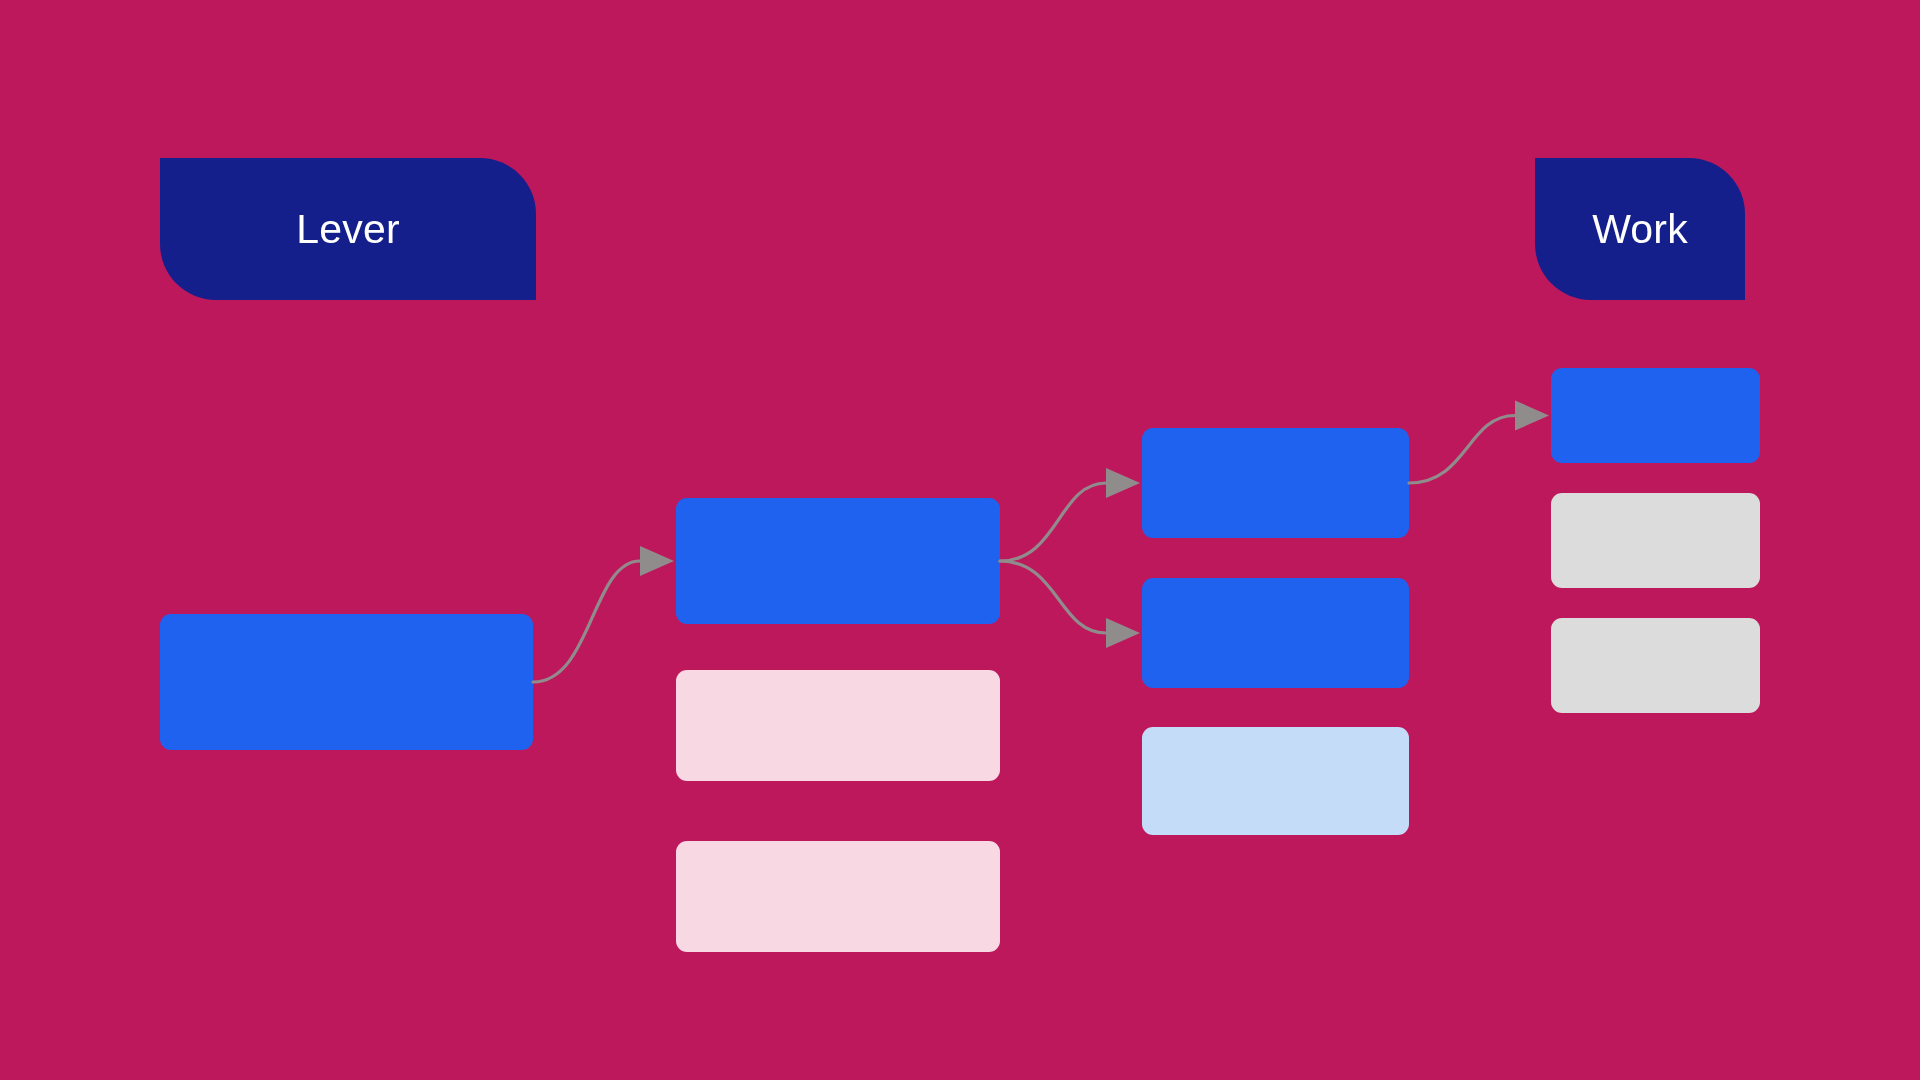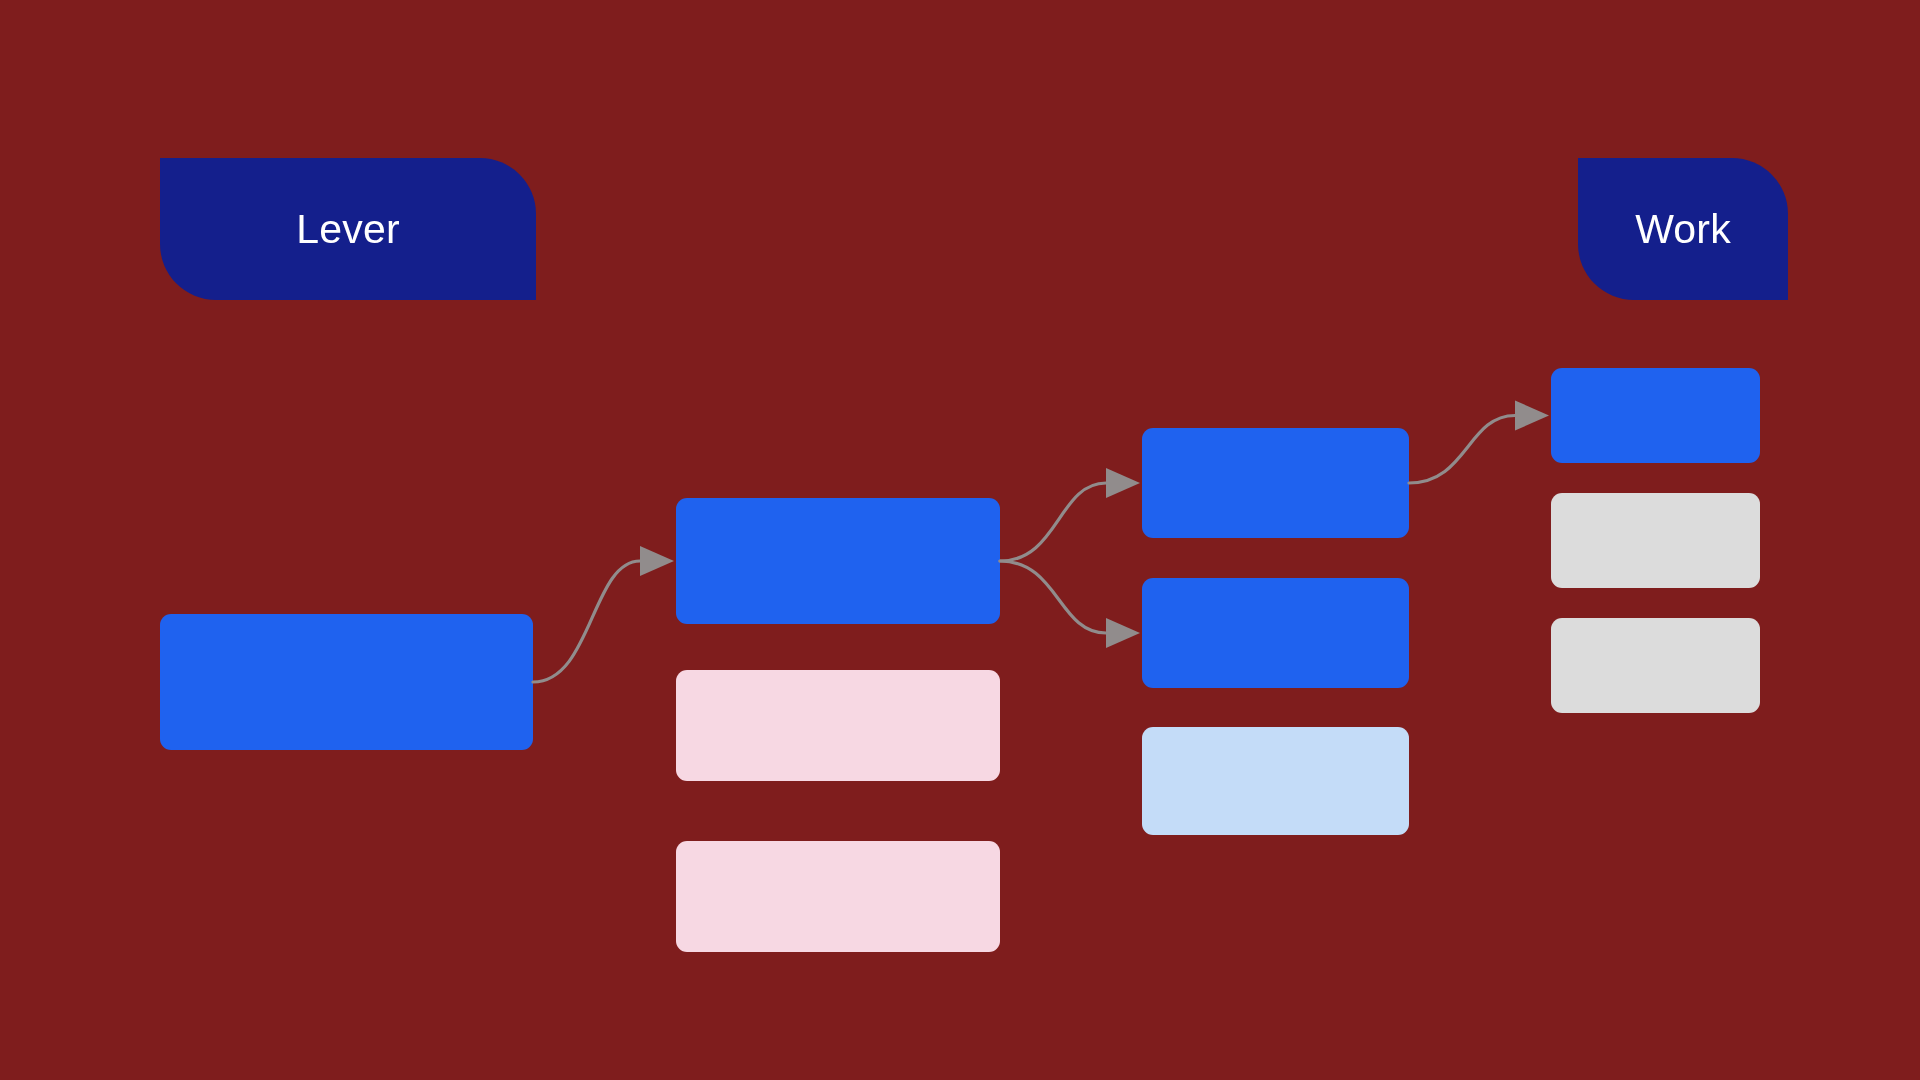--- a/index.html
+++ b/index.html
@@ -10,21 +10,21 @@
   body {
     width: 1920px;
     height: 1080px;
     overflow: hidden;
     font-family: "Liberation Sans", sans-serif;
   }
   #canvas {
     position: relative;
     width: 1920px;
     height: 1080px;
-    background: #7f1d1d;
+    background: #be185d;
     text-align: right;
   }
 
   
   .col-header {
     position: absolute;
     background: #141f8c;
     color: #ffffff;
     display: flex;
     align-items: center;
@@ -71,21 +71,21 @@
 </head>
 <body>
 
 <div id="canvas">
 
   <div class="col-header" style="left: 160px; top: 158px; width: 376px; height: 142px;">
     <span>Lever</span>
   </div>
 
 
-  <div class="col-header" style="left: 1578px; top: 158px; width: 210px; height: 142px;">
+  <div class="col-header" style="left: 1535px; top: 158px; width: 210px; height: 142px;">
     <span>Work</span>
   </div>
 
   <div id="nodes-layer">
       <div class="node blue" style="left: 160px; top: 614px; width: 373px; height: 136px;"></div>
       <div class="node blue" style="left: 676px; top: 498px; width: 324px; height: 126px;"></div>
       <div class="node pink" style="left: 676px; top: 670px; width: 324px; height: 111px;"></div>
       <div class="node pink" style="left: 676px; top: 841px; width: 324px; height: 111px;"></div>
       <div class="node blue" style="left: 1142px; top: 428px; width: 267px; height: 110px;"></div>
       <div class="node blue" style="left: 1142px; top: 578px; width: 267px; height: 110px;"></div>

